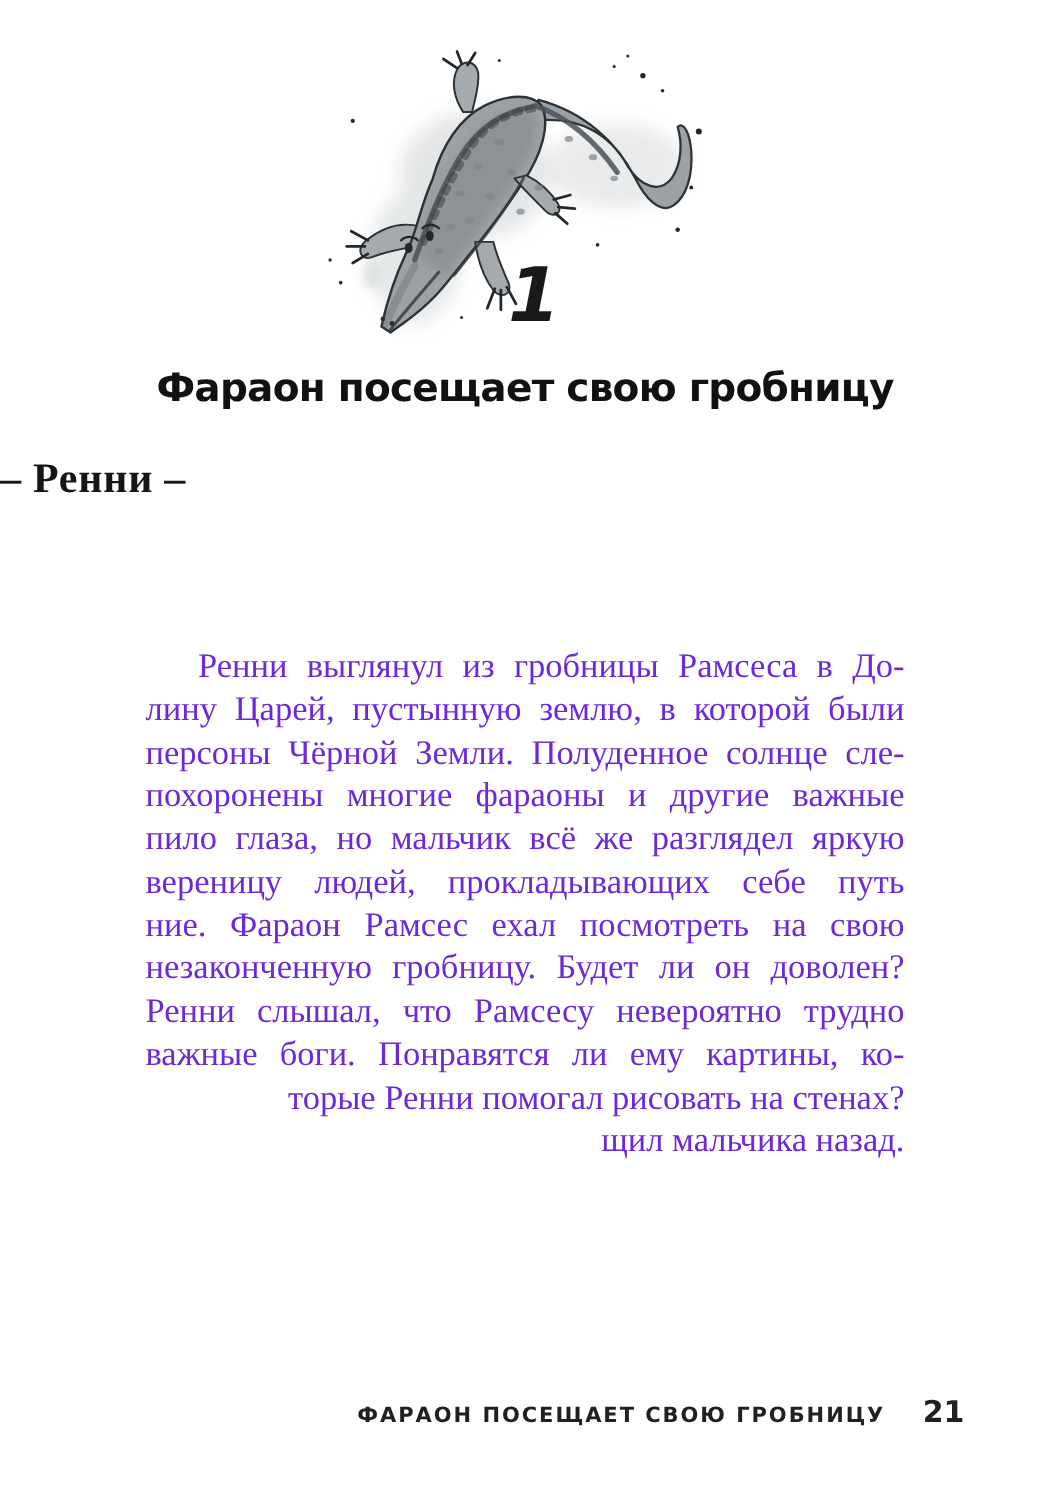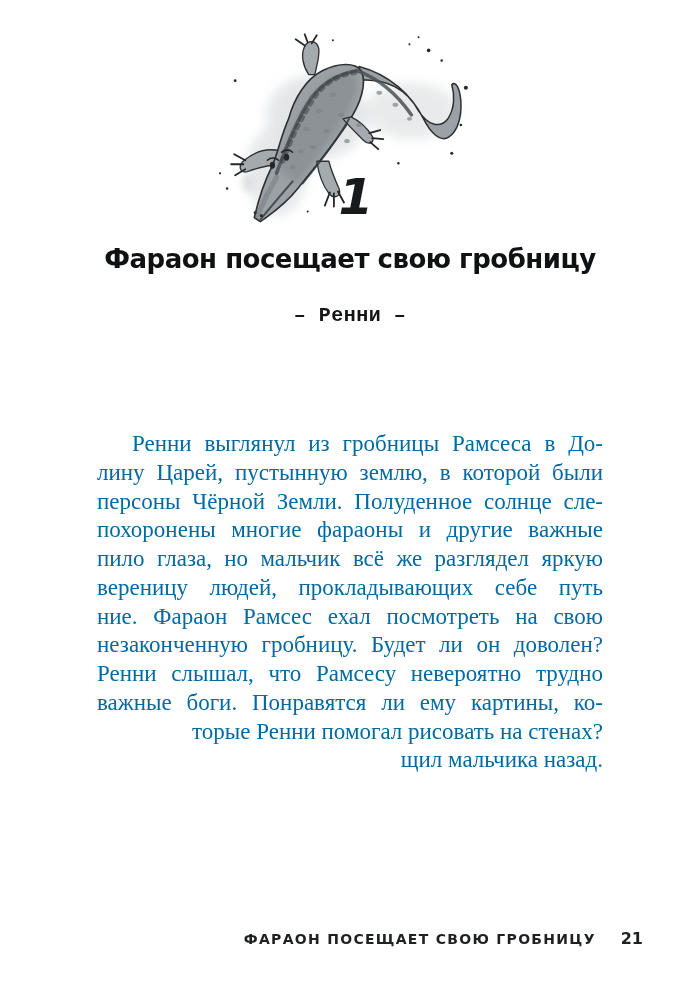--- a/index.html
+++ b/index.html
@@ -26,52 +26,52 @@
   
   .chapter-title{
     position:absolute;left:0;right:0;top:244px;margin:0;
     text-align:center;
     font-family:"DejaVu Sans", sans-serif;
     font-weight:bold;font-size:26px;letter-spacing:-0.5px;
     color:#101112;
   }
   .chapter-subtitle{
     position:absolute;left:0;right:0;top:304px;
-    text-align:center;
-    font-family:Liberation Mono, monospace;
-    font-weight:bold;font-size:20px;letter-spacing:0.5px;
+    text-align:left;
+    font-family:Liberation Serif, serif;
+    font-weight:bold;font-size:28px;letter-spacing:0.5px;
     color:#141516;
   }
 
   
   .body-text{
     position:absolute;left:97px;top:430px;width:506px;
     font-family:"Liberation Serif", serif;
     font-size:23px;line-height:28.75px;
-    color:#0369a1;
+    color:#6d28d9;
   }
   .body-text .line{
     white-space:nowrap;overflow:hidden;
     text-align:right;
   }
   .body-text .line.just{
     text-align:justify;
     text-align-last:justify;
   }
   .body-text .line.indent{text-indent:35px;}
 
   
   .footer{
     position:absolute;top:929px;right:57px;
     display:flex;align-items:baseline;gap:25px;
     font-family:"DejaVu Sans", sans-serif;font-weight:bold;
     color:#1f2022;
   }
   .running-title{font-size:14px;letter-spacing:1.3px;}
-  .page-number{font-size:16px;letter-spacing:0;}
+  .page-number{font-size:20px;letter-spacing:0;}
 </style>
 </head>
 <body>
 
 <div class="page">
 
   <div class="illustration">
     <svg viewBox="0 0 268 192" width="270" height="194" xmlns="http://www.w3.org/2000/svg">
       <defs>
         <filter id="wc" x="-50%" y="-50%" width="200%" height="200%">

